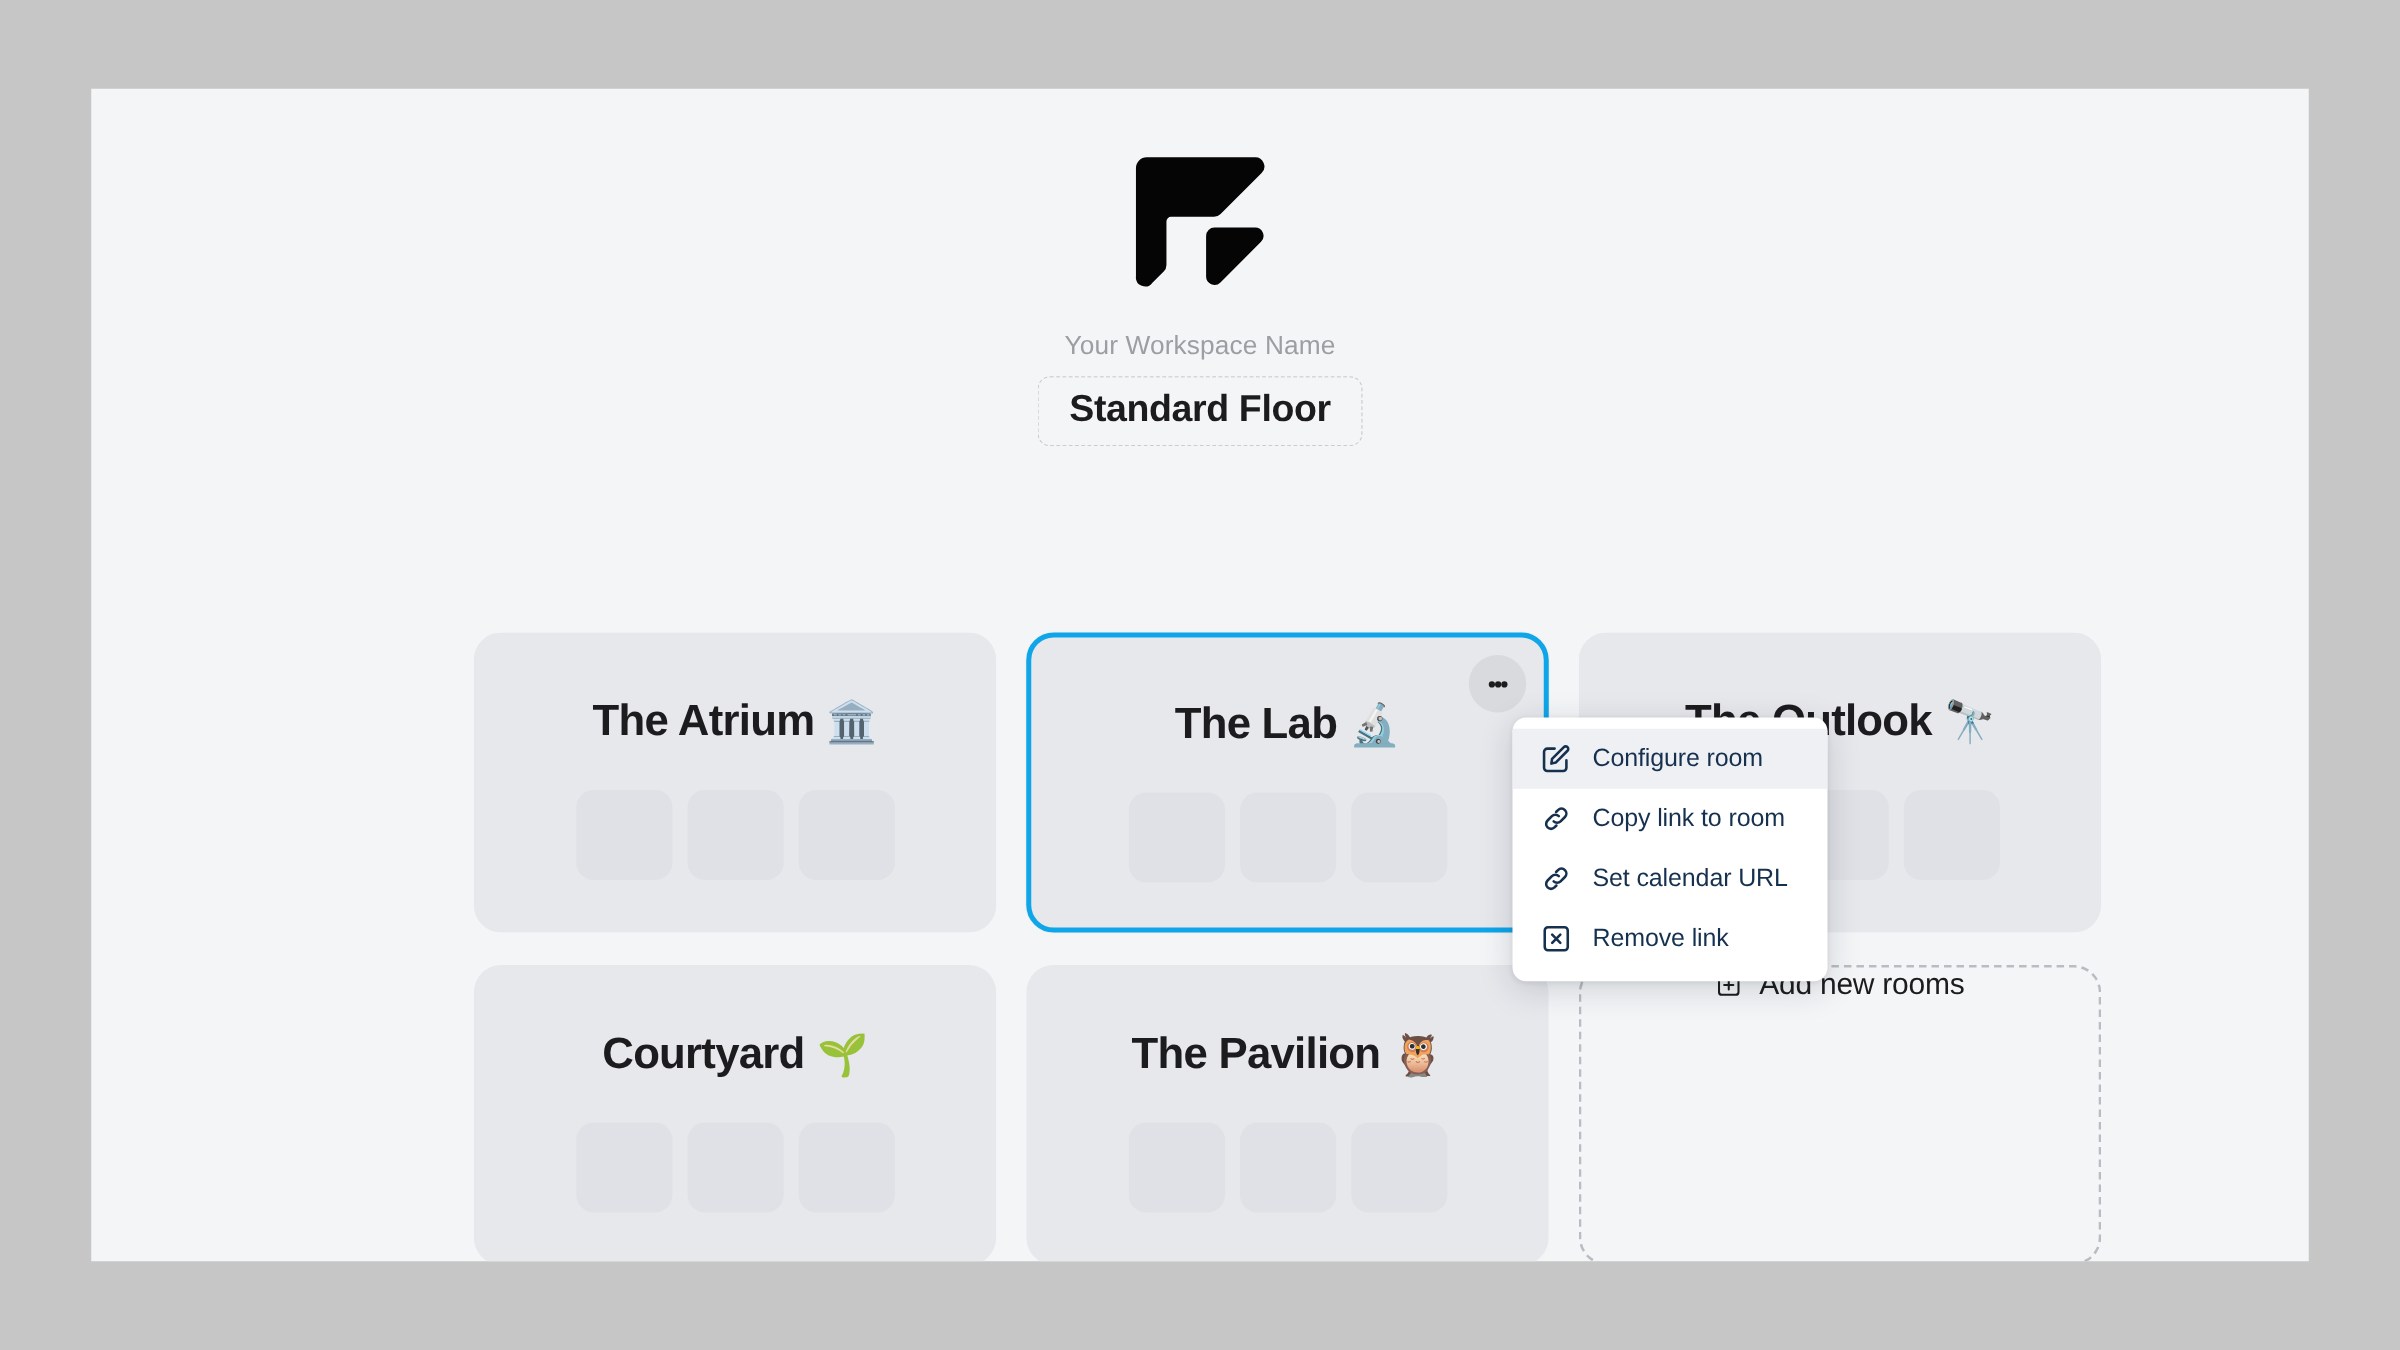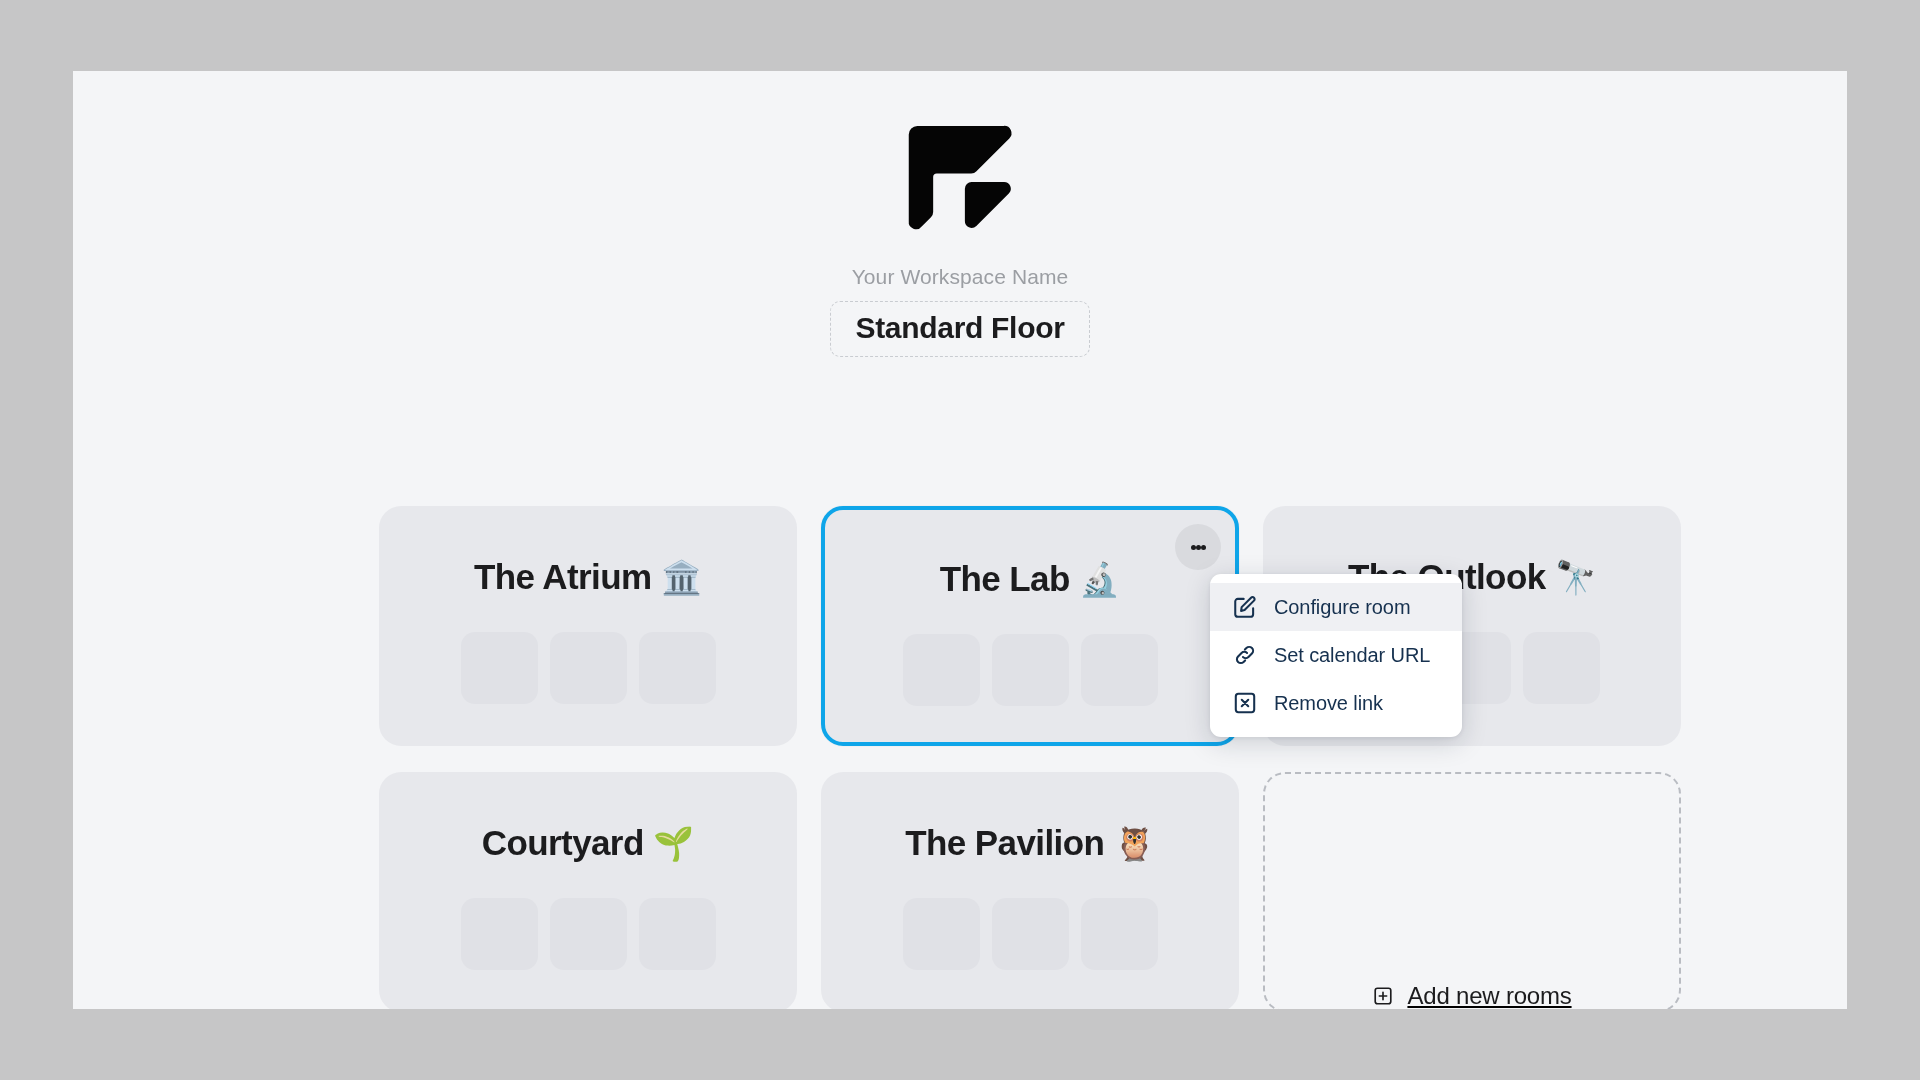--- a/index.html
+++ b/index.html
@@ -140,24 +140,23 @@
     border-radius: 50%;
     margin: 2.5px 0;
   }
 
   
   .add-card {
     border: 2px dashed #b9bcc2;
     border-radius: 22px;
     background: transparent;
     display: flex;
-    align-items: flex-end;
+    align-items: flex-start;
     justify-content: center;
     cursor: pointer;
-    text-decoration: underline;
   }
 
   .add-inner {
     display: flex;
     align-items: center;
     gap: 13px;
     font-size: 24px;
     color: #1c1c1e;
     letter-spacing: -0.2px;
   }
@@ -299,20 +298,27 @@
   <div class="context-menu">
 
     <div class="menu-item active">
       <svg class="menu-icon" viewBox="0 0 24 24" fill="none" stroke="#16314f" stroke-width="1.9">
         <path d="M19.5 13.2 L19.5 18.6 A2.4 2.4 0 0 1 17.1 21 L5.4 21 A2.4 2.4 0 0 1 3 18.6 L3 6.9 A2.4 2.4 0 0 1 5.4 4.5 L10.8 4.5" stroke-linecap="round"></path>
         <path d="M8.4 15.6 L8.9 12.1 L17.6 3.4 A1.9 1.9 0 0 1 20.3 6.1 L11.6 14.8 Z" stroke-linejoin="round"></path>
       </svg>
       <span>Configure room</span>
     </div>
 
+    <div class="menu-item">
+      <svg class="menu-icon" viewBox="0 0 24 24" fill="none" stroke="#16314f" stroke-width="1.9">
+        <path d="M10.1 13.9 A3.6 3.6 0 0 0 15.2 13.9 L18.4 10.7 A3.6 3.6 0 0 0 13.3 5.6 L11.9 7.0" stroke-linecap="round" stroke-linejoin="round"></path>
+        <path d="M13.9 10.1 A3.6 3.6 0 0 0 8.8 10.1 L5.6 13.3 A3.6 3.6 0 0 0 10.7 18.4 L12.1 17.0" stroke-linecap="round" stroke-linejoin="round"></path>
+      </svg>
+      <span>Copy link to room</span>
+    </div>
 
     <div class="menu-item">
       <svg class="menu-icon" viewBox="0 0 24 24" fill="none" stroke="#16314f" stroke-width="1.9">
         <path d="M10.1 13.9 A3.6 3.6 0 0 0 15.2 13.9 L18.4 10.7 A3.6 3.6 0 0 0 13.3 5.6 L11.9 7.0" stroke-linecap="round" stroke-linejoin="round"></path>
         <path d="M13.9 10.1 A3.6 3.6 0 0 0 8.8 10.1 L5.6 13.3 A3.6 3.6 0 0 0 10.7 18.4 L12.1 17.0" stroke-linecap="round" stroke-linejoin="round"></path>
       </svg>
       <span>Set calendar URL</span>
     </div>
 
     <div class="menu-item">

